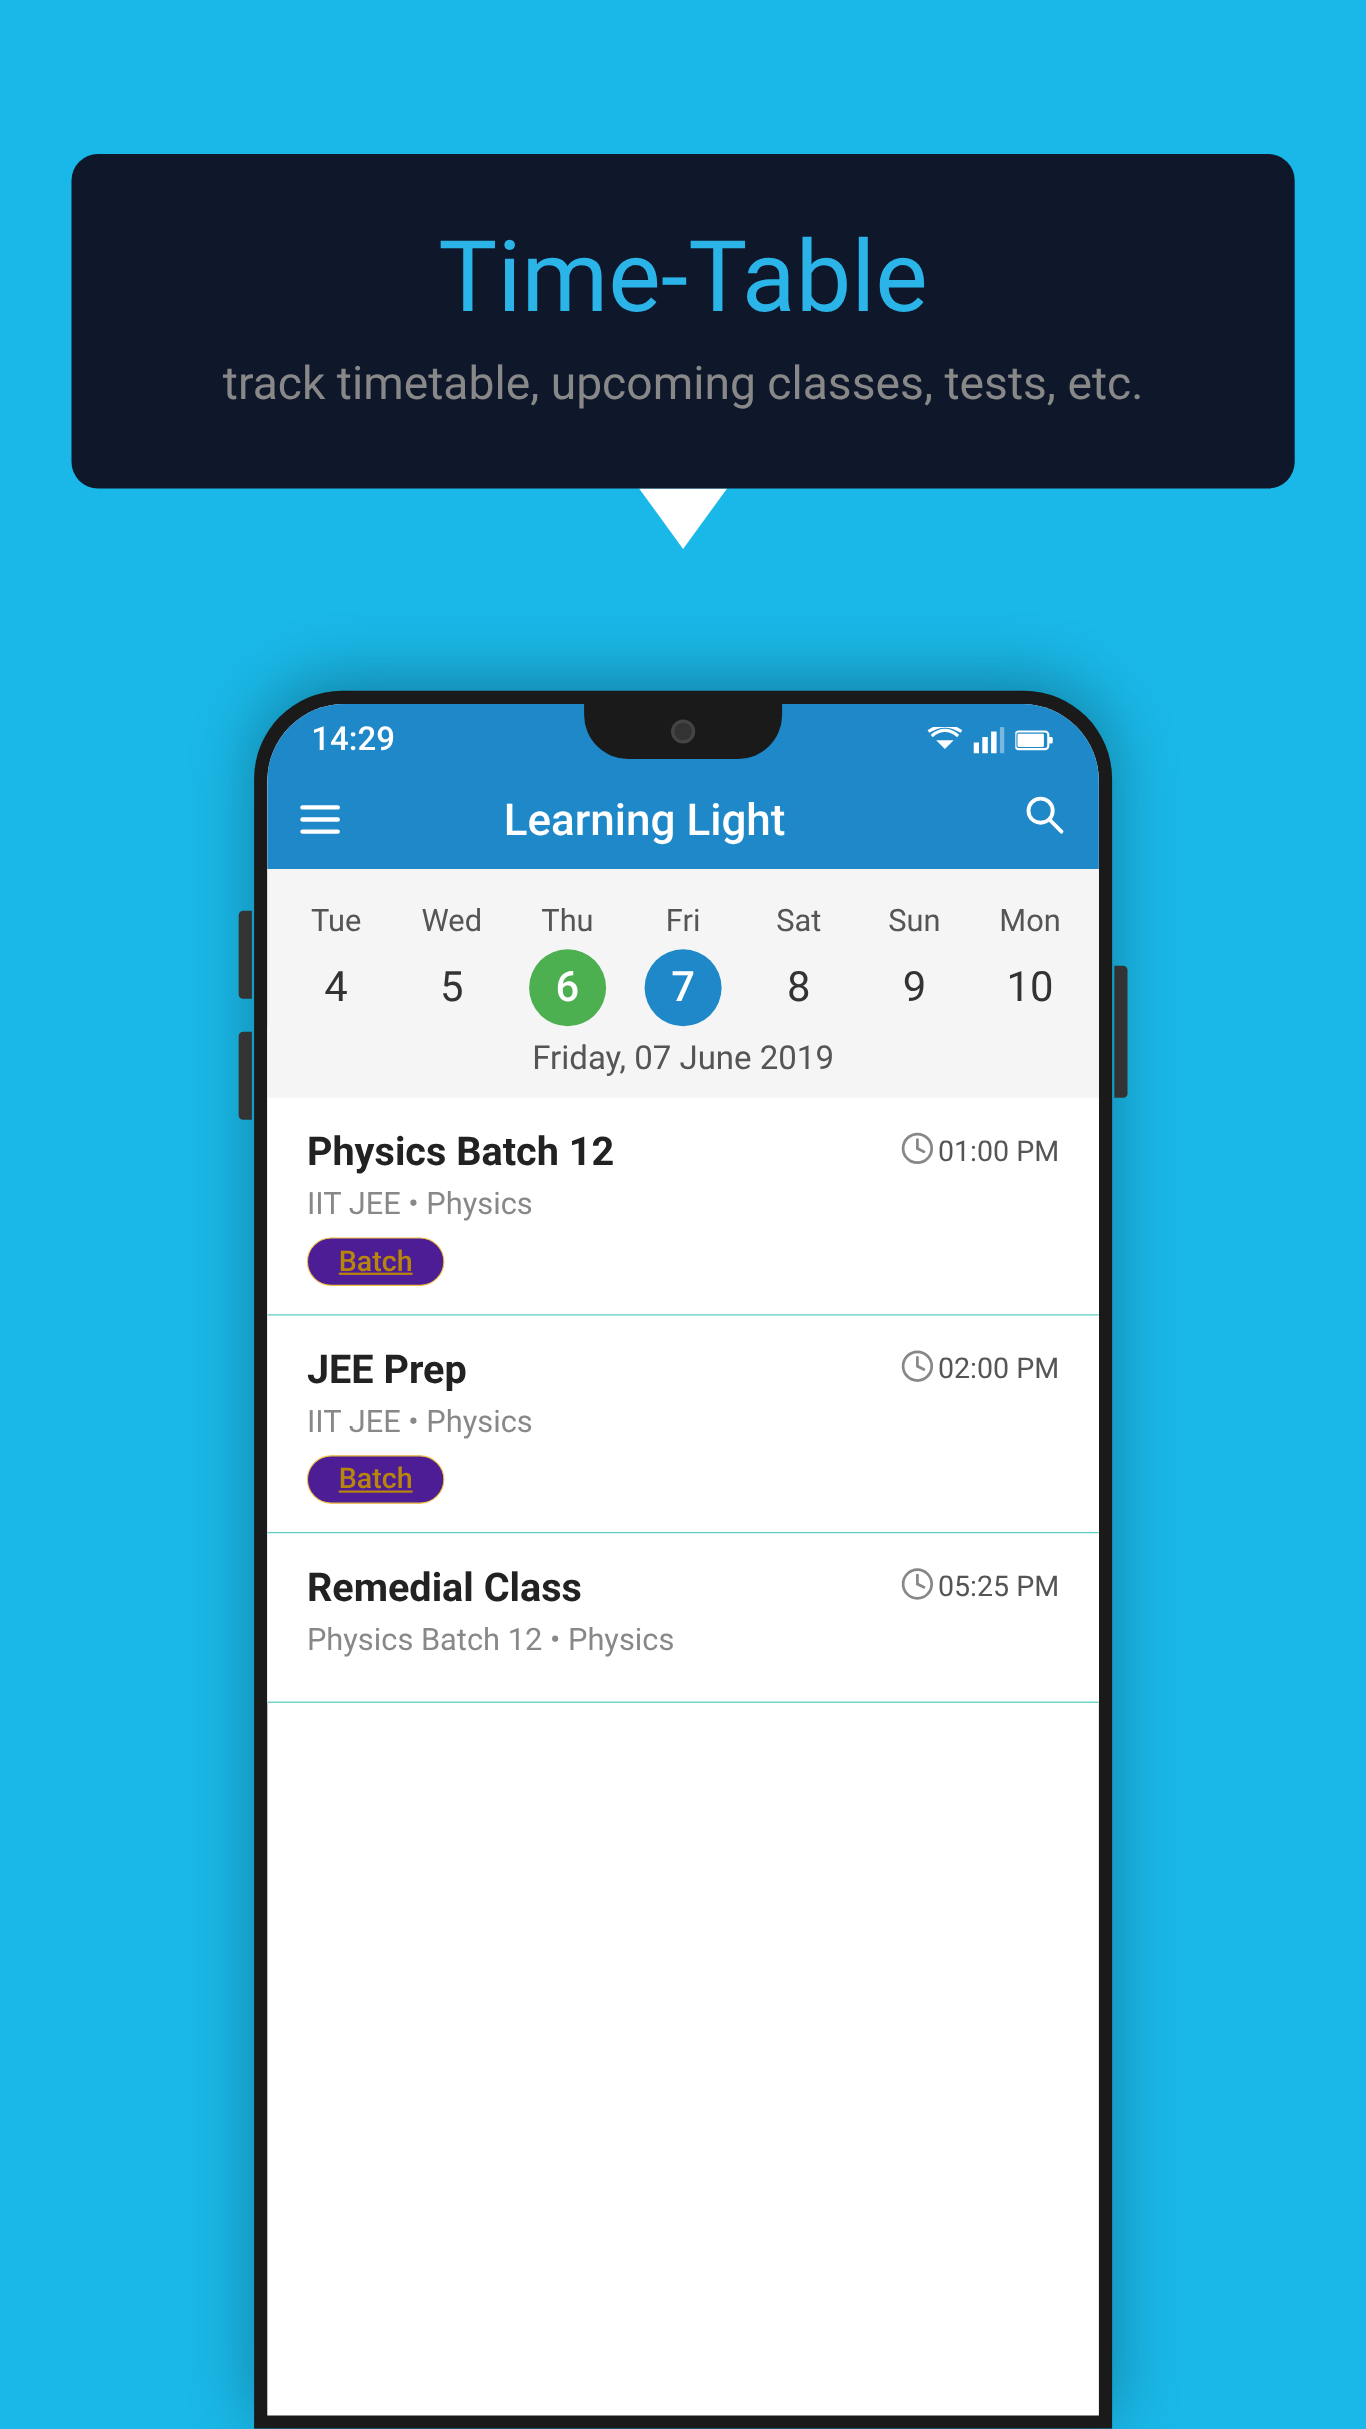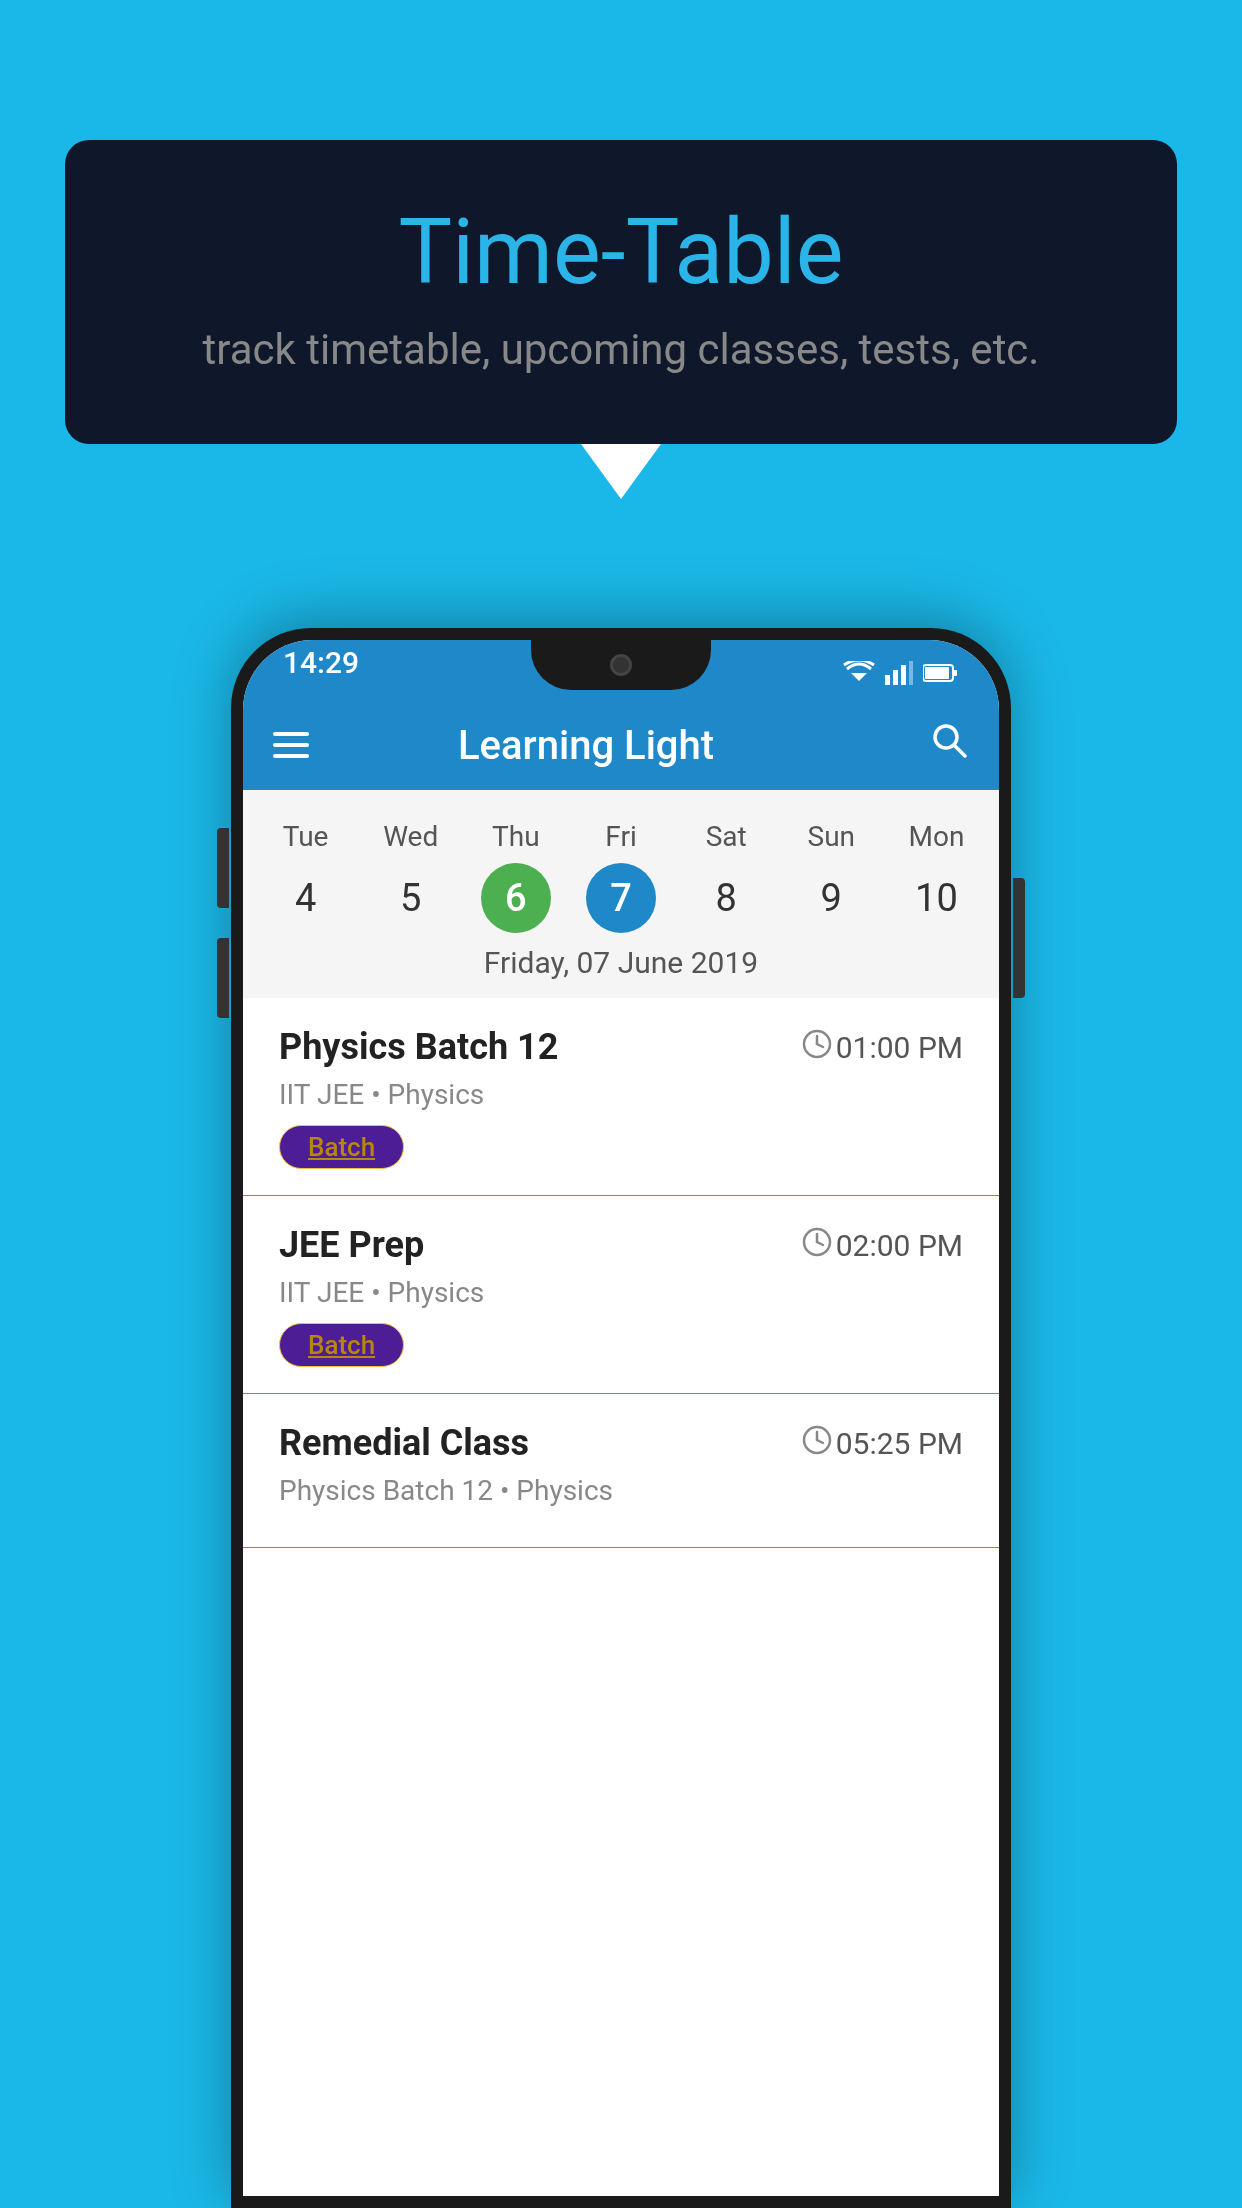--- a/index.html
+++ b/index.html
@@ -101,20 +101,21 @@
       background: #333;
       border-radius: 50%;
       border: 3px solid #444;
     }
 
     
     .status-bar {
       background: #1e88c9;
       height: 60px;
       display: flex;
+      align-items: center;
       justify-content: space-between;
       padding: 0 40px;
       padding-top: 5px;
     }
 
     .status-time {
       color: white;
       font-size: 30px;
       font-weight: 500;
     }
@@ -248,21 +249,21 @@
     .schedule-item-title {
       font-size: 36px;
       font-weight: 700;
       color: #222;
     }
 
     .schedule-item-time {
       display: flex;
       align-items: center;
       gap: 4px;
-      font-size: 30px;
+      font-size: 26px;
       color: #555;
     }
 
     .schedule-item-subtitle {
       font-size: 28px;
       color: #888;
       margin-bottom: 14px;
     }
 
     .batch-badge {

